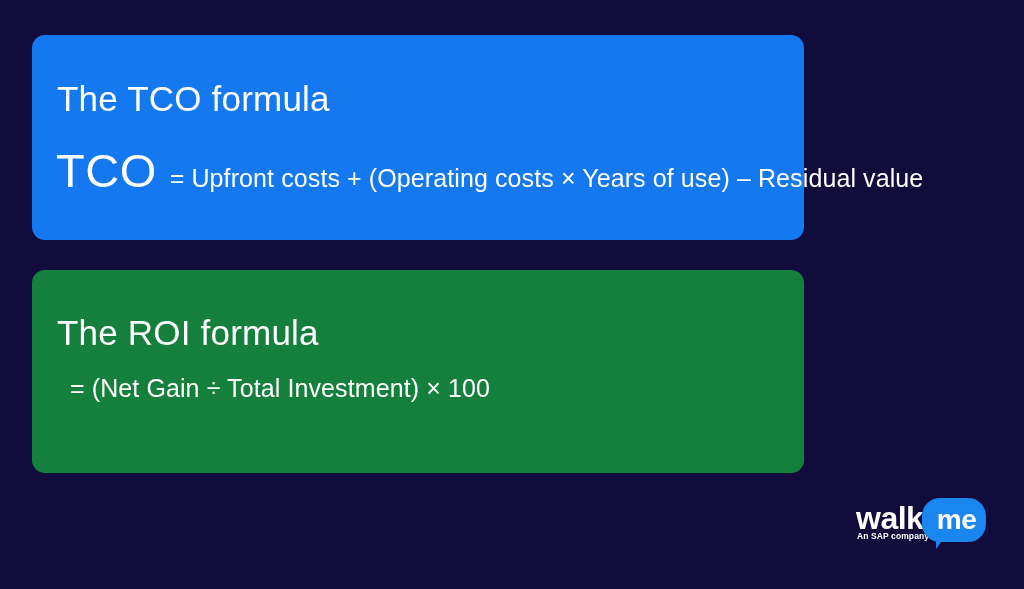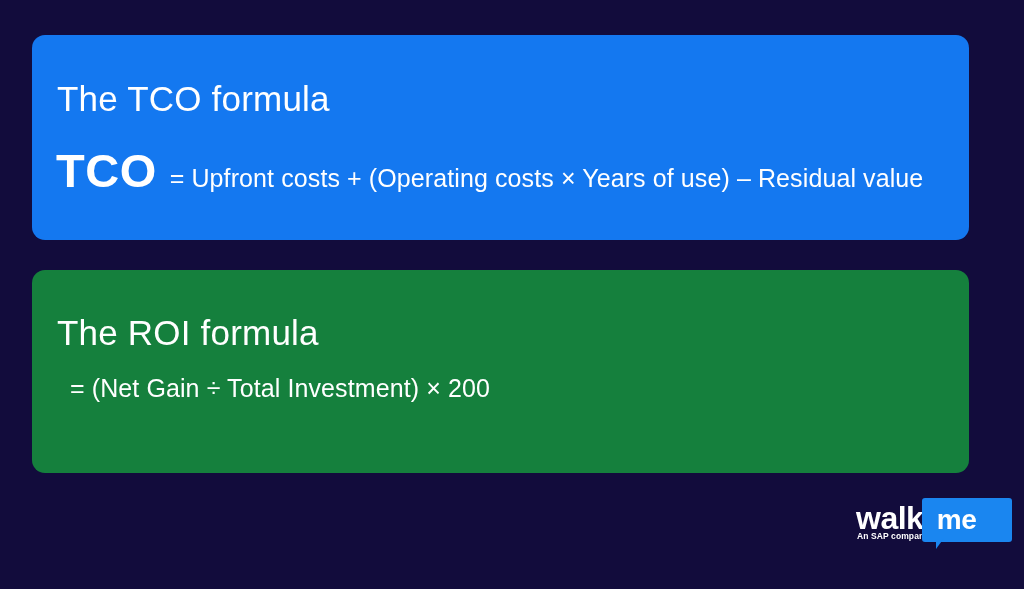--- a/index.html
+++ b/index.html
@@ -17,21 +17,21 @@
     position: relative;
     width: 1024px;
     height: 589px;
     background: #120c3c;
   }
 
   
   .card {
     position: absolute;
     left: 32px;
-    width: 937px;
+    width: 772px;
     border-radius: 13px;
     box-sizing: border-box;
     padding: 10px;
   }
   .card-tco {
     top: 35px;
     height: 205px;
     background: #1478f0;
   }
   .card-roi {
@@ -59,21 +59,21 @@
     display: flex;
     align-items: baseline;
     white-space: nowrap;
   }
   .card-tco .formula-row { top: 147px; }
   .card-roi .formula-row { top: 376px; }
 
   .formula-acronym {
     color: #ffffff;
     font-size: 47px;
-    font-weight: 700;
+    font-weight: 400;
     letter-spacing: 0.5px;
     line-height: 1;
     text-align: center;
   }
   .formula-expression {
     color: #ffffff;
     font-size: 25px;
     font-weight: 300;
     letter-spacing: 0.1px;
     line-height: 1;
@@ -110,24 +110,24 @@
     font-size: 8.5px;
     font-weight: 700;
     letter-spacing: 0.1px;
     line-height: 1;
     white-space: nowrap;
   }
   .logo-bubble {
     position: absolute;
     left: 69px;
     top: 0px;
-    width: 90px;
+    width: 64px;
     height: 44px;
     background: #1a86f0;
-    border-radius: 3px;
+    border-radius: 18px;
   }
   .logo-bubble-tail {
     position: absolute;
     left: 14px;
     top: 40px;
     width: 0;
     height: 0;
     border-left: 8px solid #1a86f0;
     border-right: 8px solid transparent;
     border-bottom: 11px solid transparent;
@@ -157,21 +157,21 @@
     <div class="card-heading">The TCO formula</div>
     <div class="formula-row">
       <span class="formula-acronym">TCO</span>
       <span class="formula-expression">= Upfront costs + (Operating costs × Years of use) – Residual value</span>
     </div>
   </div>
 
   <div class="card card-roi">
     <div class="card-heading">The ROI formula</div>
     <div class="formula-row">
-      <span class="formula-expression">= (Net Gain ÷ Total Investment) × 200</span>
+      <span class="formula-expression">= (Net Gain ÷ Total Investment) × 100</span>
     </div>
   </div>
 
   <div class="logo">
     <div class="logo-wordmark">walk</div>
     <div class="logo-tagline">An SAP company</div>
     <div class="logo-bubble">
       <div class="logo-bubble-text">me</div>
       <div class="logo-bubble-tail"></div>
     </div>

